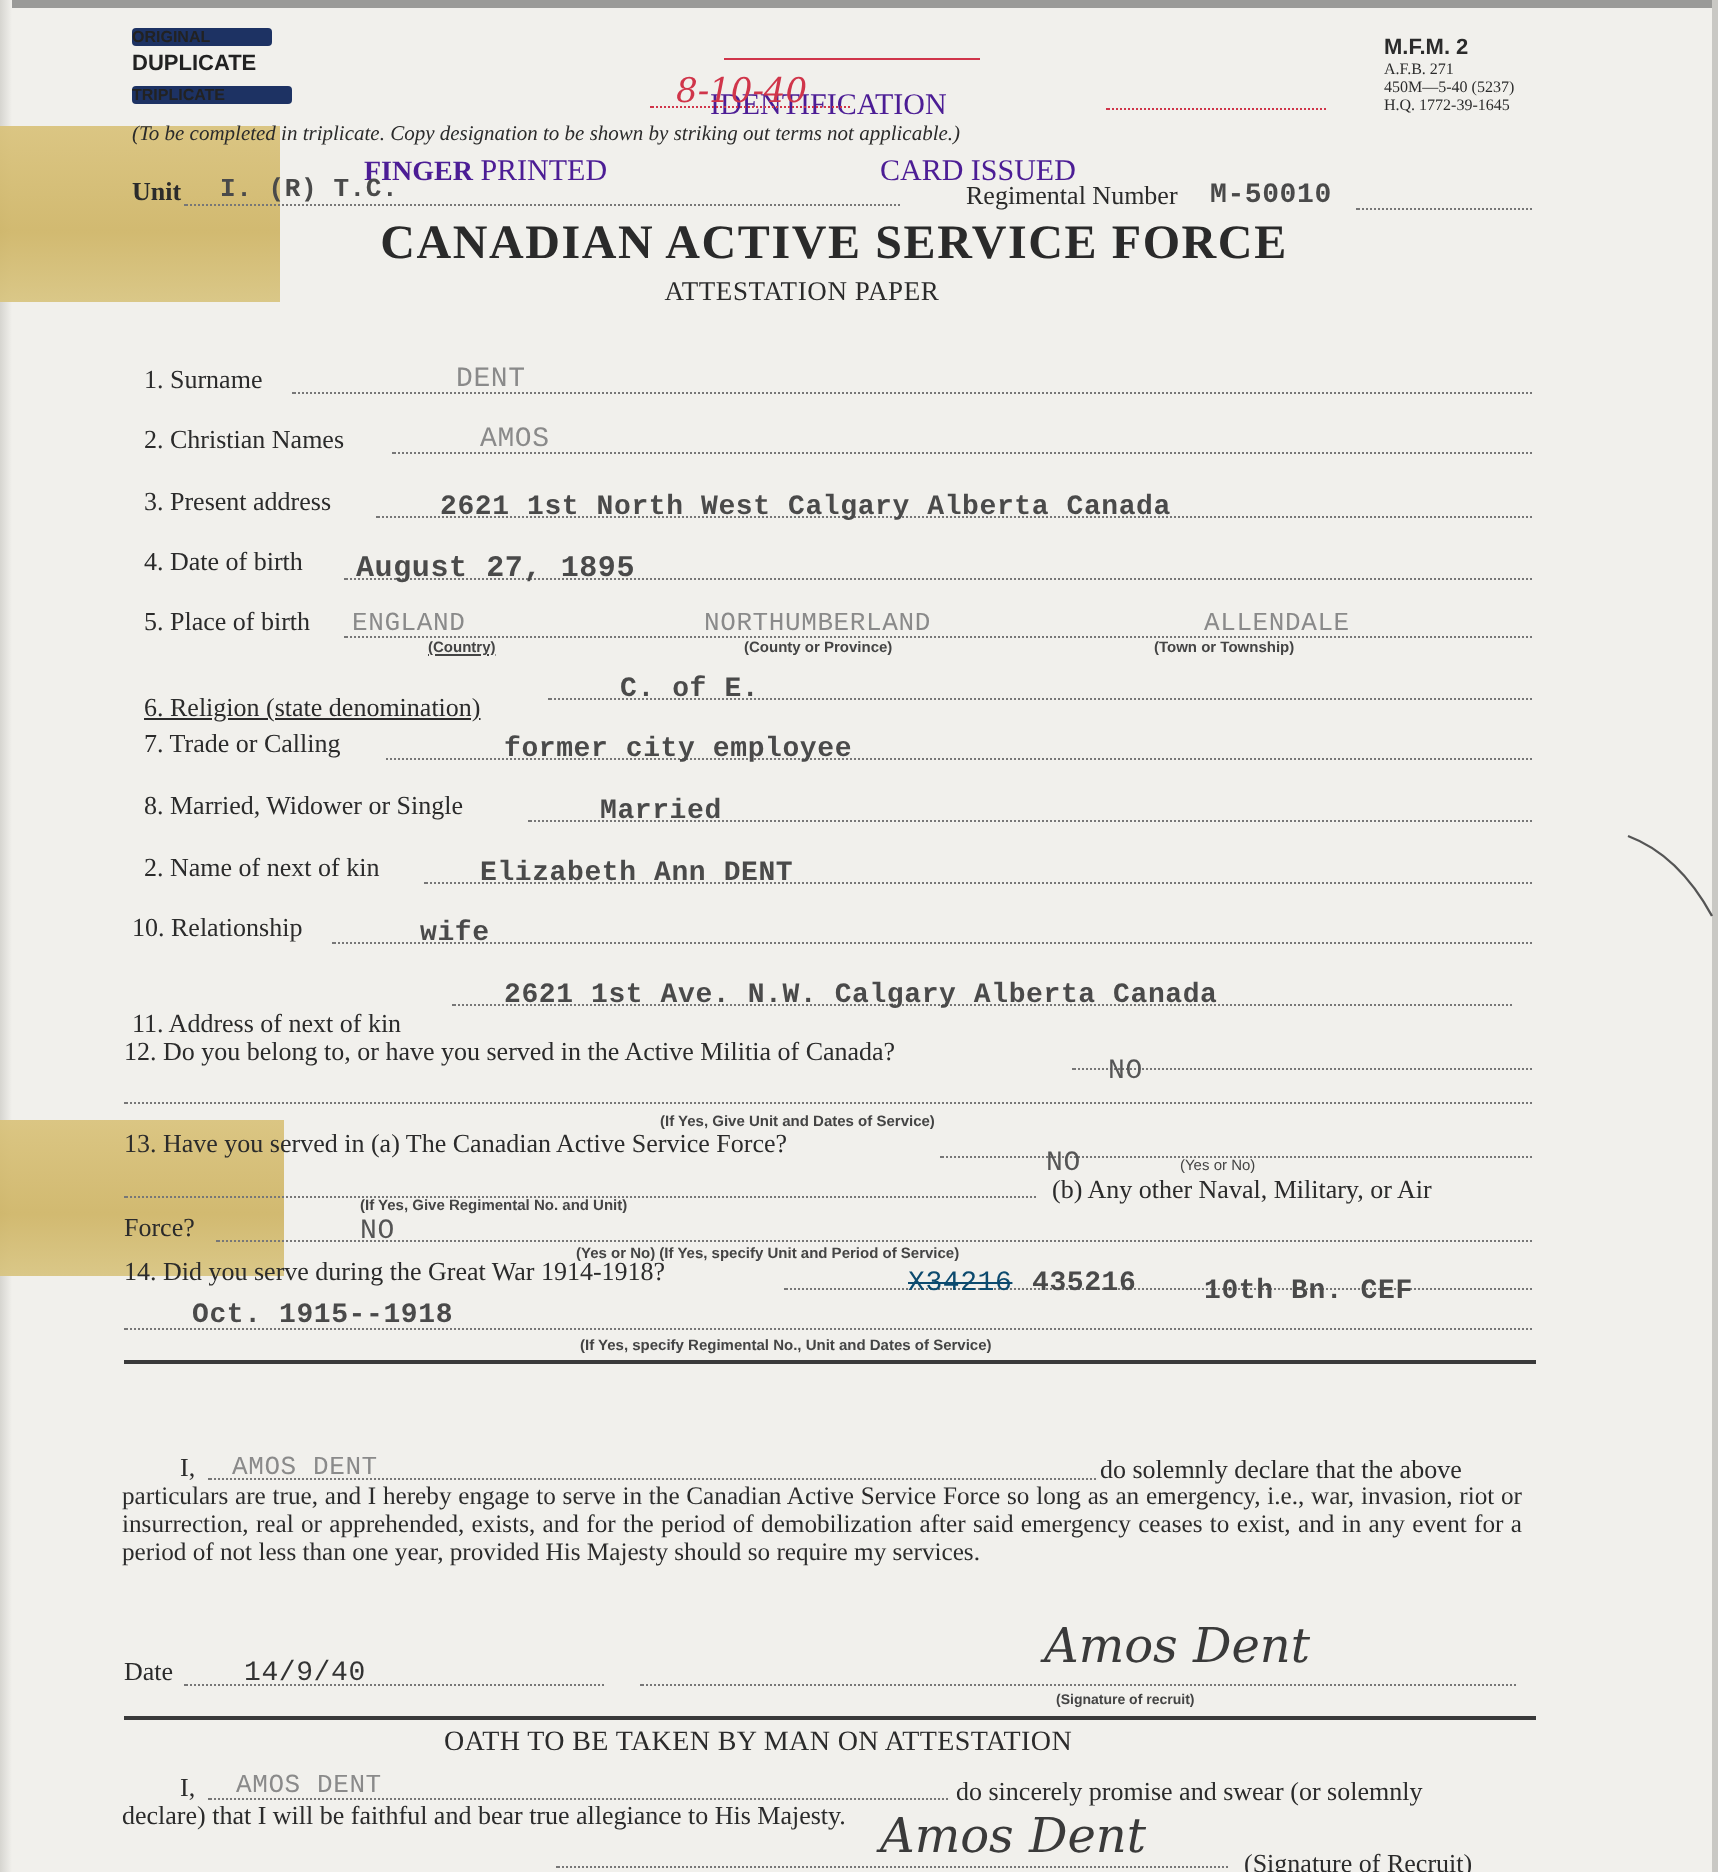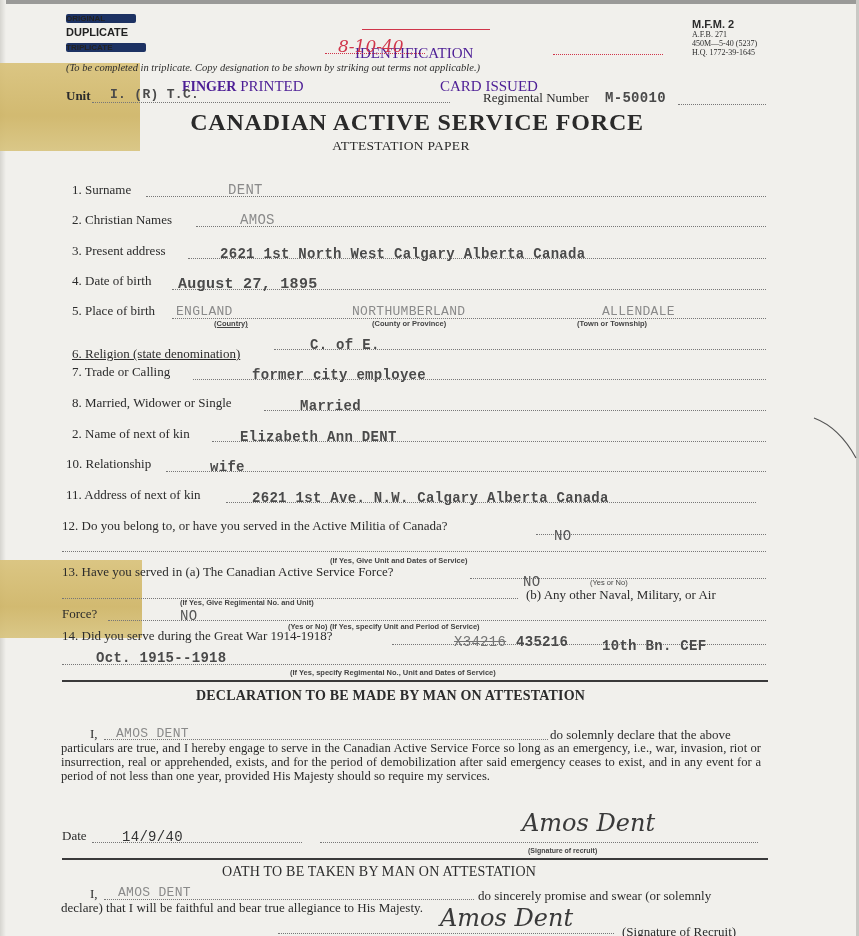--- a/index.html
+++ b/index.html
@@ -104,21 +104,21 @@
   <div class="abs tw" style="left:300px;top:398px;">Married</div>
 
   <div class="abs lbl" style="left:72px;top:426px;">2. Name of next of kin</div>
   <div class="dots" style="left:212px;top:441px;width:554px;"></div>
   <div class="abs tw" style="left:240px;top:429px;">Elizabeth Ann DENT</div>
 
   <div class="abs lbl" style="left:66px;top:456px;">10. Relationship</div>
   <div class="dots" style="left:166px;top:471px;width:600px;"></div>
   <div class="abs tw" style="left:210px;top:459px;">wife</div>
 
-  <div class="abs lbl" style="left:66px;top:487px;">11. Address of next of kin</div>
+  <div class="abs lbl" style="left:66px;top:504px;">11. Address of next of kin</div>
   <div class="dots" style="left:226px;top:502px;width:530px;"></div>
   <div class="abs tw" style="left:252px;top:490px;">2621 1st Ave. N.W. Calgary Alberta Canada</div>
 
   <div class="abs lbl" style="left:62px;top:518px;">12. Do you belong to, or have you served in the Active Militia of Canada?</div>
   <div class="dots" style="left:536px;top:534px;width:230px;"></div>
   <div class="abs tw light" style="left:554px;top:528px;font-size:14px;color:#555;">NO</div>
   <div class="dots" style="left:62px;top:551px;width:704px;"></div>
   <div class="abs hint" style="left:330px;top:556px;">(If Yes, Give Unit and Dates of Service)</div>
 
   <div class="abs lbl" style="left:62px;top:564px;">13. Have you served in (a) The Canadian Active Service Force?</div>
@@ -128,30 +128,29 @@
   <div class="dots" style="left:62px;top:598px;width:456px;"></div>
   <div class="abs lbl" style="left:526px;top:587px;">(b) Any other Naval, Military, or Air</div>
   <div class="abs hint" style="left:180px;top:598px;">(If Yes, Give Regimental No. and Unit)</div>
   <div class="abs lbl" style="left:62px;top:606px;">Force?</div>
   <div class="dots" style="left:108px;top:620px;width:658px;"></div>
   <div class="abs tw light" style="left:180px;top:608px;color:#555;">NO</div>
   <div class="abs hint" style="left:288px;top:622px;">(Yes or No) (If Yes, specify Unit and Period of Service)</div>
 
   <div class="abs lbl" style="left:62px;top:628px;">14. Did you serve during the Great War 1914-1918?</div>
   <div class="dots" style="left:392px;top:644px;width:374px;"></div>
-  <div class="abs tw light" style="left:454px;top:634px;text-decoration:line-through;color:#737373;">X34216</div>
+  <div class="abs tw light" style="left:454px;top:634px;text-decoration:line-through;color:#0c4a6e;">X34216</div>
   <div class="abs tw" style="left:516px;top:634px;">435216</div>
   <div class="abs tw" style="left:602px;top:638px;">10th Bn. CEF</div>
   <div class="dots" style="left:62px;top:664px;width:704px;"></div>
   <div class="abs tw" style="left:96px;top:650px;">Oct. 1915--1918</div>
   <div class="abs hint" style="left:290px;top:668px;">(If Yes, specify Regimental No., Unit and Dates of Service)</div>
 
   <div class="rule" style="left:62px;top:680px;width:706px;"></div>
 
-  <div class="abs" style="left:196px;top:688px;font-size:14px;font-weight:bold;letter-spacing:.2px;">DECLARATION TO BE MADE BY MAN ON ATTESTATION</div>
   <div class="abs" style="left:90px;top:726px;font-size:13px;">I,</div>
   <div class="dots" style="left:104px;top:739px;width:444px;"></div>
   <div class="abs tw light" style="left:116px;top:726px;font-size:13px;">AMOS DENT</div>
   <div class="abs" style="left:550px;top:727px;font-size:13px;">do solemnly declare that the above</div>
   <div class="para" style="left:61px;top:741px;">particulars are true, and I hereby engage to serve in the Canadian Active Service Force so long as an emergency, i.e., war, invasion, riot or insurrection, real or apprehended, exists, and for the period of demobilization after said emergency ceases to exist, and in any event for a period of not less than one year, provided His Majesty should so require my services.</div>
 
   <div class="abs lbl" style="left:62px;top:828px;">Date</div>
   <div class="dots" style="left:92px;top:842px;width:210px;"></div>
   <div class="abs tw" style="left:122px;top:829px;font-weight:normal;color:#333;">14/9/40</div>
   <div class="dots" style="left:320px;top:842px;width:438px;"></div>

